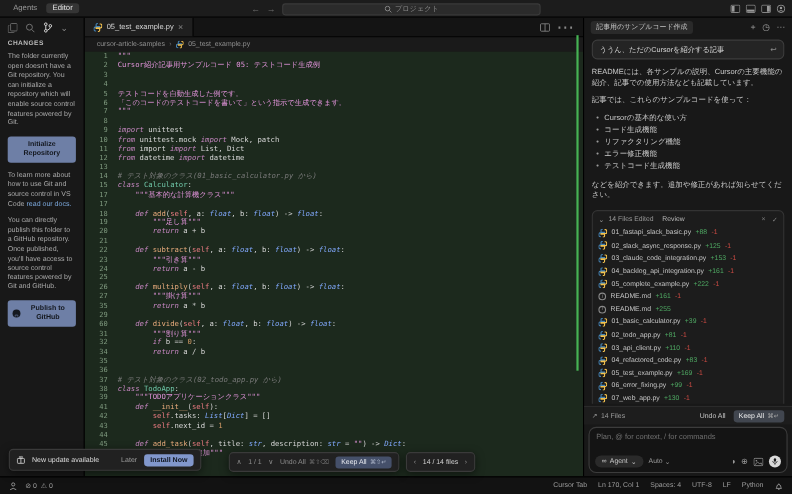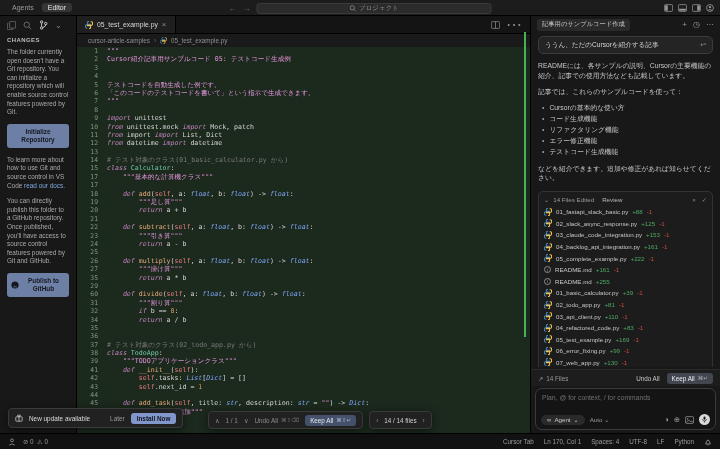--- a/index.html
+++ b/index.html
@@ -42,21 +42,21 @@
   .crumb-sep { color:#6a6a6a; }
 
   .code { position:absolute; left:0; top:31px; right:0; bottom:0; background:#1c291d; overflow:hidden; }
   .code-line { display:flex; height:8.4px; line-height:8.4px; }
   .ln { width:30px; text-align:right; padding-right:9px; color:#7f9a7f; font-size:6.4px;
         font-family:"DejaVu Sans Mono", monospace; flex:none; }
   .lc { font-family:"DejaVu Sans Mono", monospace; font-size:6.6px; white-space:pre; }
   .tok-pl{color:#d6d6d6} .tok-kw{color:#c586c0;font-style:italic} .tok-fn{color:#e8ab7c}
   .tok-cls{color:#6fc7a8} .tok-bi{color:#e5c07b} .tok-ty{color:#82aaff;font-style:italic}
   .tok-self{color:#ef7d84;} .tok-num{color:#d19a66}
-  .tok-str{color:#e394dc} .tok-com{color:#7a7a7a;}
+  .tok-str{color:#e394dc} .tok-com{color:#7a7a7a;font-style:italic}
   .diff-ruler { position:absolute; right:4px; top:16px; width:2px; height:305px; background:#46b254; z-index:2; }
 
   
   .toast { position:absolute; left:8px; top:408px; height:20px; background:#212121; border:1px solid #3a3a3a;
            border-radius:4px; display:flex; align-items:center; gap:6px; padding:0 6px; z-index:40;
            box-shadow:0 2px 8px rgba(0,0,0,.5); font-size:6.4px; }
   .toast-msg { color:#dcdcdc; }
   .toast-later { color:#9a9a9a; margin-left:14px; }
   .toast-install { background:#8197cc; color:#10151f; font-weight:bold; border-radius:3px; padding:2px 6px; }
 

